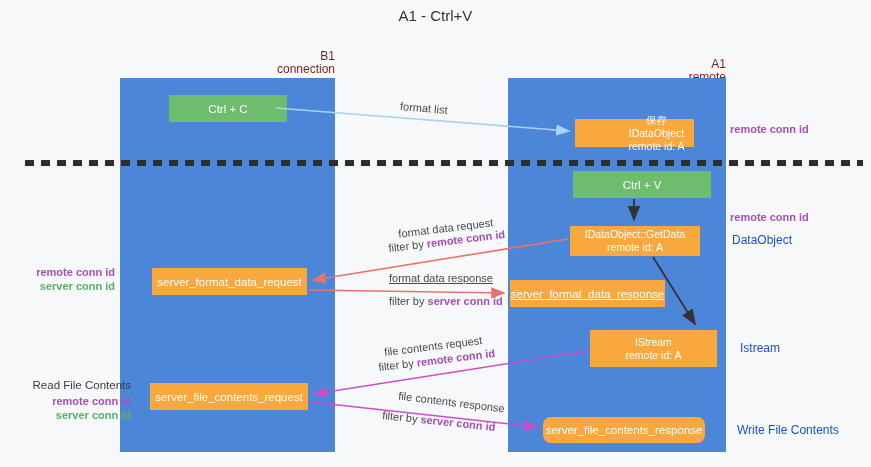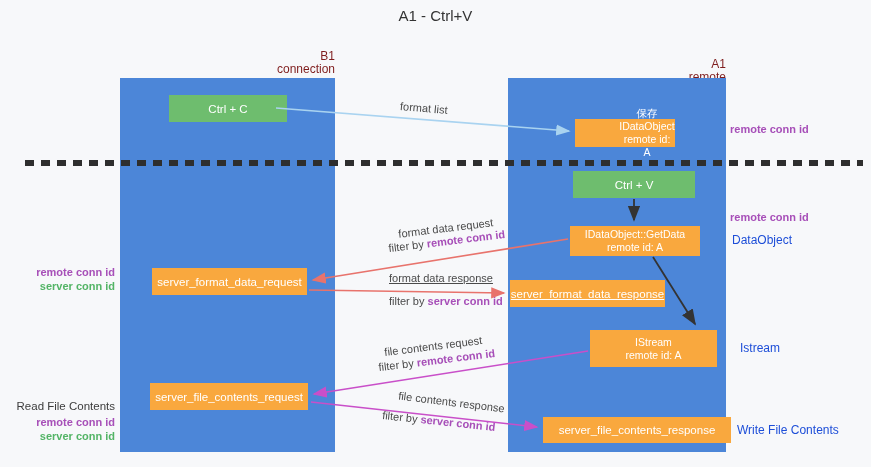--- a/index.html
+++ b/index.html
@@ -18,28 +18,28 @@
   .column.right{left:508px;width:218px;}
 
   .node{position:absolute;display:flex;flex-direction:column;align-items:center;
         justify-content:center;color:#fff;text-align:center;z-index:2;}
   .node.green{background:#6ebd6e;}
   .node.orange{background:#f9a83e;}
   .node .l1,.node .l2{display:block;line-height:13px;font-size:10.5px;}
   .node.single{font-size:11.5px;}
 
   .n-ctrl-c{left:169px;top:95px;width:118px;height:27px;}
-  .n-save-obj{left:575px;top:119px;width:100px;height:28px;padding-left:44px;}
-  .n-ctrl-v{left:573px;top:171px;width:122px;height:27px;}
+  .n-save-obj{left:575px;top:119px;width:119px;height:28px;padding-left:44px;}
+  .n-ctrl-v{left:573px;top:171px;width:138px;height:27px;}
   .n-getdata{left:570px;top:226px;width:130px;height:30px;}
   .n-sfd-req{left:152px;top:268px;width:155px;height:27px;}
   .n-sfd-resp{left:510px;top:280px;width:155px;height:27px;text-decoration:underline;}
   .n-istream{left:590px;top:330px;width:127px;height:37px;}
   .n-sfc-req{left:150px;top:383px;width:158px;height:27px;}
-  .n-sfc-resp{left:543px;top:417px;width:188px;height:26px;}
+  .n-sfc-resp{left:543px;top:417px;width:162px;height:26px;border-radius:8px;}
 
   .dashline{position:absolute;left:25px;top:160px;width:838px;height:6px;z-index:3;
     background:repeating-linear-gradient(90deg,#2e2e2e 0 9px,transparent 9px 16px);}
 
   .side-label{position:absolute;font-size:11px;color:#333;z-index:2;white-space:nowrap;}
   .side-label.purple{color:#a74fb8;font-weight:bold;}
   .side-label.plain{font-size:12px;color:#1d4ed8;}
   .left-group{position:absolute;left:10px;width:105px;text-align:right;z-index:2;}
   .left-group div{font-size:11px;line-height:14px;white-space:nowrap;}
   .left-group .purple{color:#a74fb8;font-weight:bold;}
@@ -105,21 +105,21 @@
   <div class="side-label purple" style="left:730px;top:123px;">remote conn id</div>
   <div class="side-label purple" style="left:730px;top:211px;">remote conn id</div>
   <div class="side-label plain" style="left:732px;top:233px;">DataObject</div>
   <div class="side-label plain" style="left:740px;top:341px;">Istream</div>
   <div class="side-label plain" style="left:737px;top:423px;">Write File Contents</div>
 
   <div class="left-group" style="top:265px;">
     <div class="purple">remote conn id</div>
     <div class="green">server conn id</div>
   </div>
-  <div class="left-group" style="top:399px;">
+  <div class="left-group" style="top:378px;margin-left:16px;">
     <div class="plain" style="margin-bottom:2px;">Read File Contents</div>
     <div class="purple">remote conn id</div>
     <div class="green">server conn id</div>
   </div>
 
   <div class="edge-label" style="left:400px;top:102px;transform:rotate(5deg);">format list</div>
 
   <div class="edge-label" style="left:398px;top:222px;transform:rotate(-7deg);">format data request</div>
   <div class="edge-label" style="left:388px;top:235px;transform:rotate(-7deg);"><span>filter by </span><span class="hl-purple">remote conn id</span></div>
 

